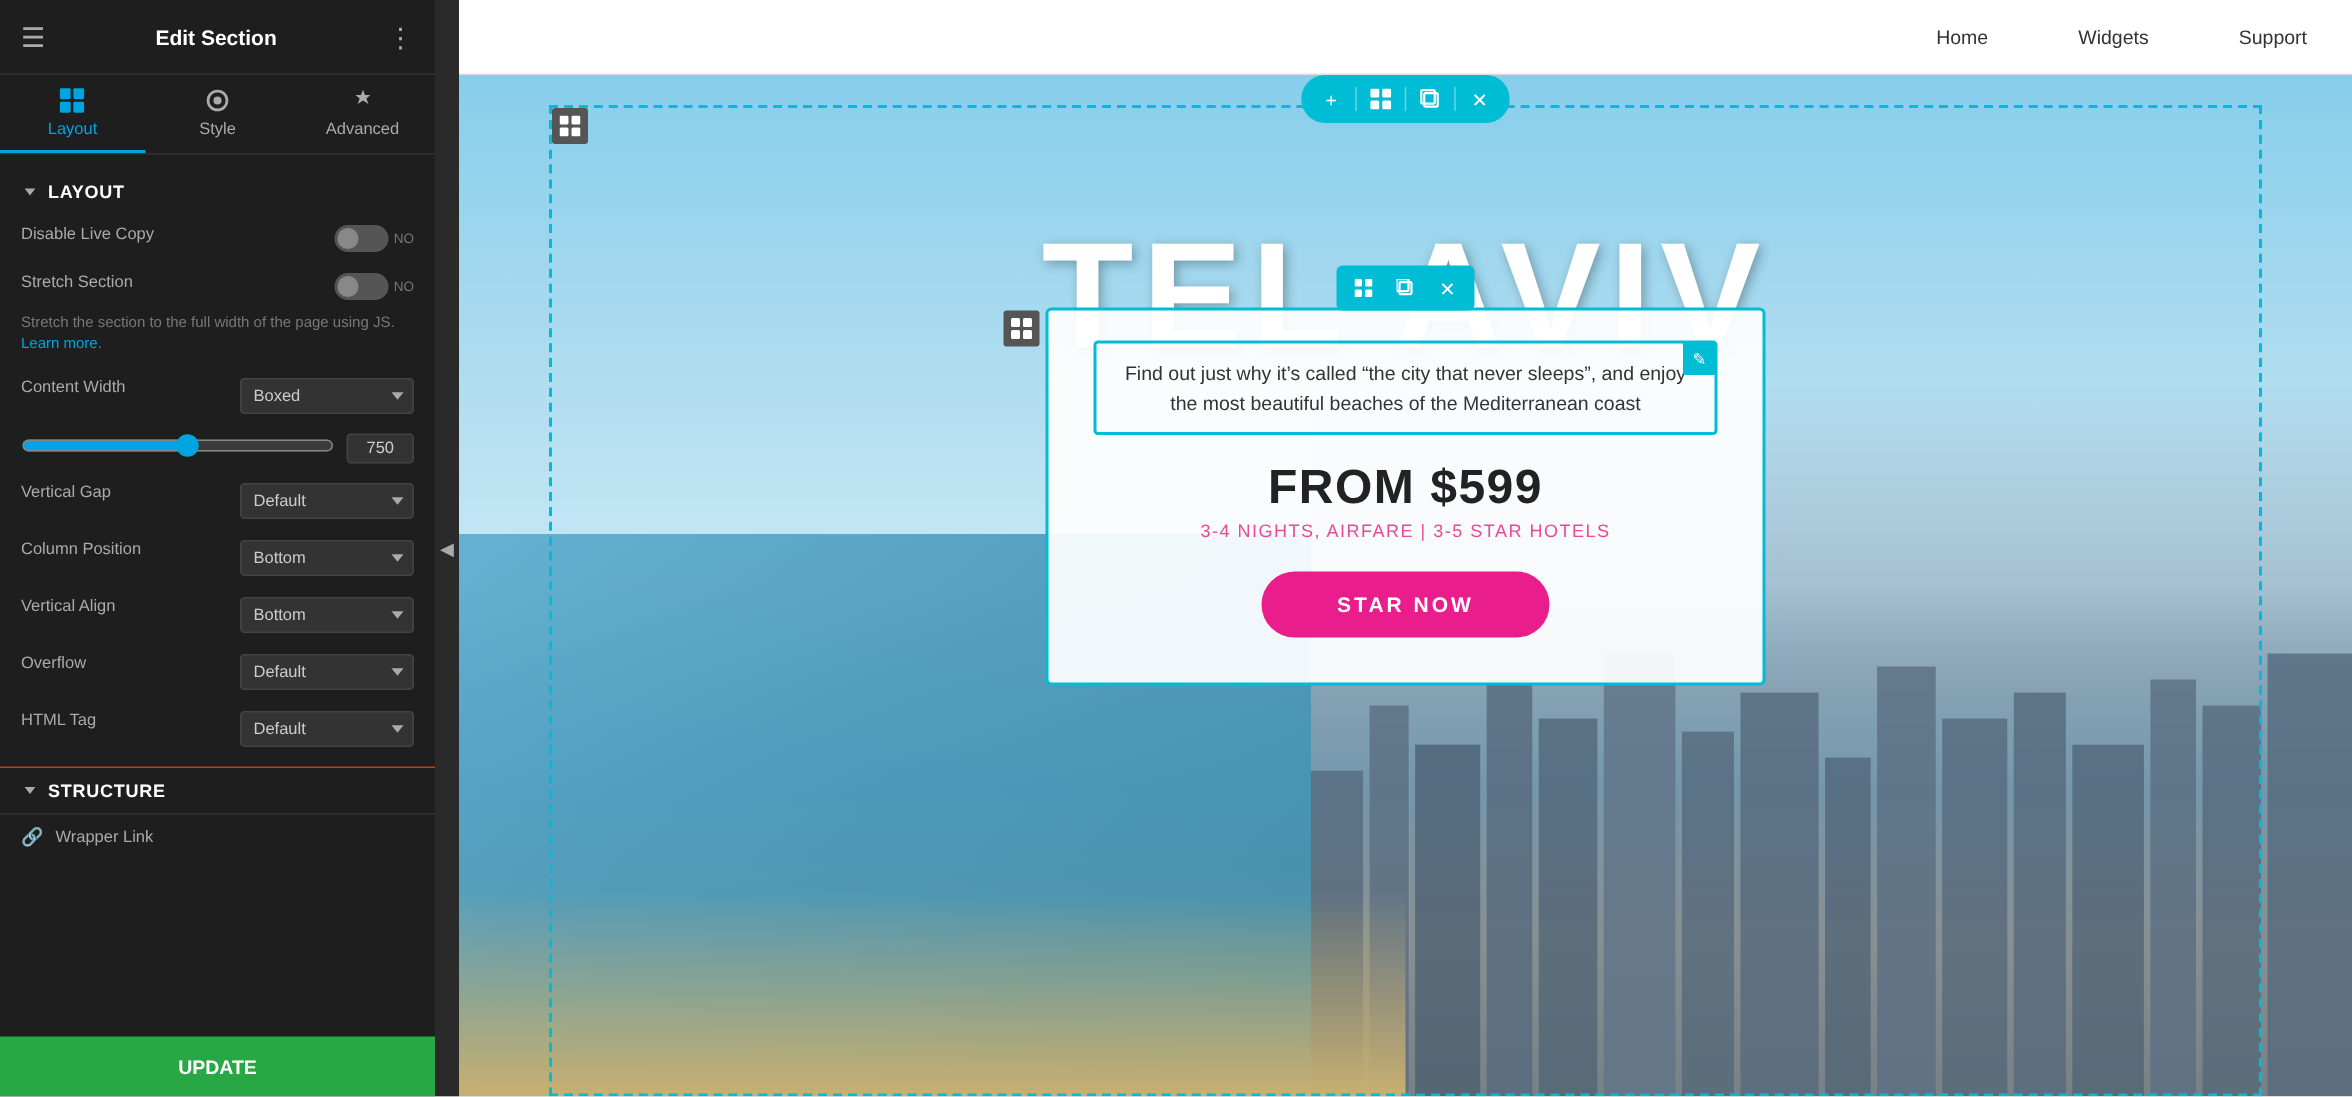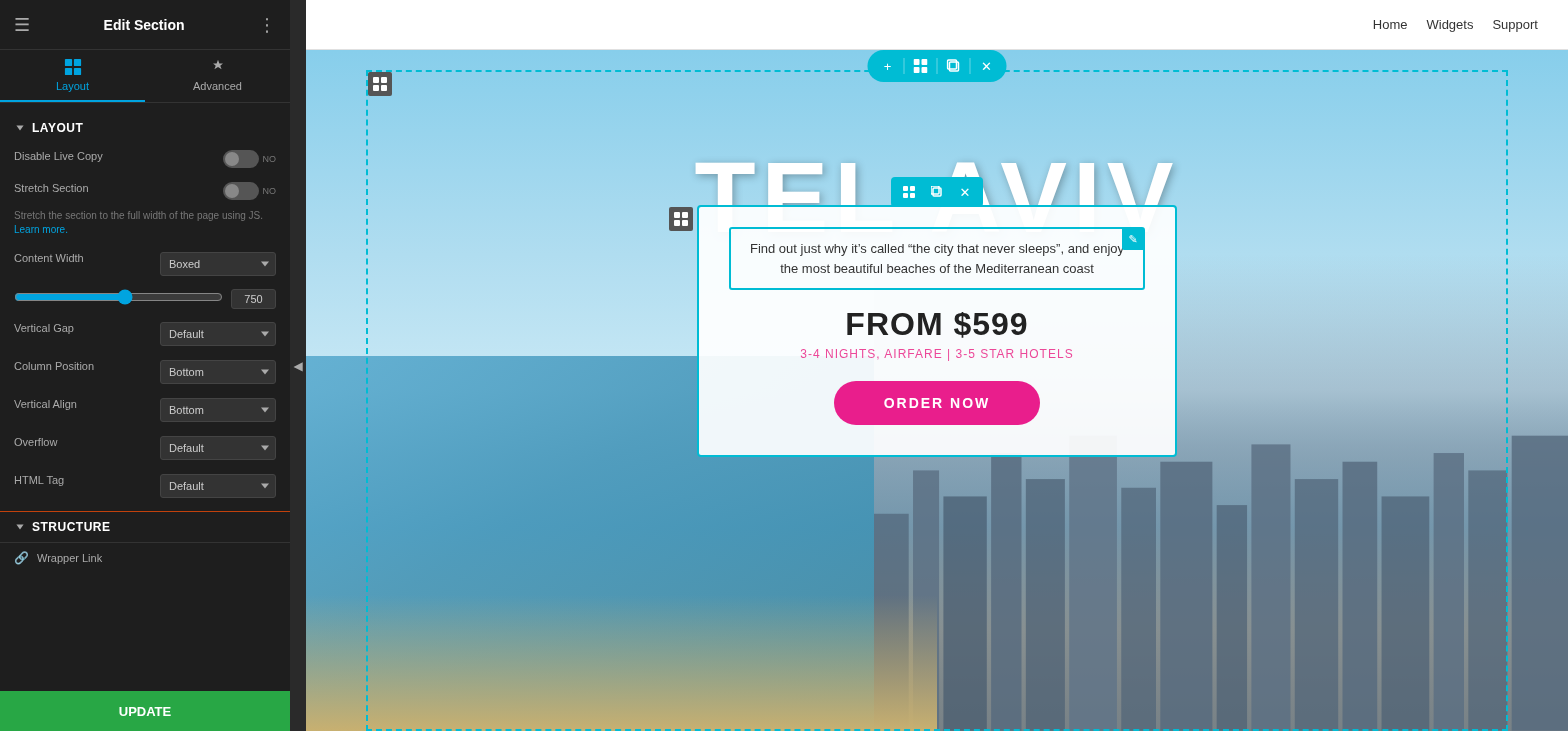--- a/index.html
+++ b/index.html
@@ -220,21 +220,21 @@
       overflow: hidden;
     }
 
     #top-nav {
       height: 50px;
       background: #fff;
       display: flex;
       align-items: center;
       justify-content: flex-end;
       padding: 0 30px;
-      gap: 19px;
+      gap: 60px;
       border-bottom: 1px solid #e0e0e0;
       flex-shrink: 0;
       text-align: right;
     }
     .nav-item {
       font-size: 13px;
       color: #333;
       cursor: pointer;
     }
 
@@ -449,20 +449,27 @@
 
   <div id="panel-tabs">
     <div class="panel-tab active">
       <svg viewBox="0 0 20 20">
           <rect x="1" y="1" width="8" height="8" rx="1"></rect>
           <rect x="11" y="1" width="8" height="8" rx="1"></rect>
           <rect x="1" y="11" width="8" height="8" rx="1"></rect>
           <rect x="11" y="11" width="8" height="8" rx="1"></rect>
         </svg>
       <span>Layout</span>
+    </div>
+    <div class="panel-tab">
+      <svg viewBox="0 0 20 20">
+          <circle cx="10" cy="10" r="7" fill="none" stroke="currentColor" stroke-width="2"></circle>
+          <circle cx="10" cy="10" r="3"></circle>
+        </svg>
+      <span>Style</span>
     </div>
     <div class="panel-tab">
       <svg viewBox="0 0 20 20">
           <path d="M10 2l1.5 4h4l-3 2.5 1.5 4-4-2.5-4 2.5 1.5-4-3-2.5h4z"></path>
         </svg>
       <span>Advanced</span>
     </div>
   </div>
 
   <div id="panel-content">
@@ -715,17 +722,17 @@
         <p>Find out just why it’s called “the city that never sleeps”, and enjoy the most beautiful beaches of the Mediterranean coast</p>
       </div>
 
       
       <div id="price-text">FROM $599</div>
 
       
       <div id="sub-text">3-4 NIGHTS, AIRFARE | 3-5 STAR HOTELS</div>
 
       
-      <button id="order-btn">ORDER NOW</button>
+      <button id="order-btn">STAR NOW</button>
     </div>
 
   </div>
 </div>
 
 </body></html>

